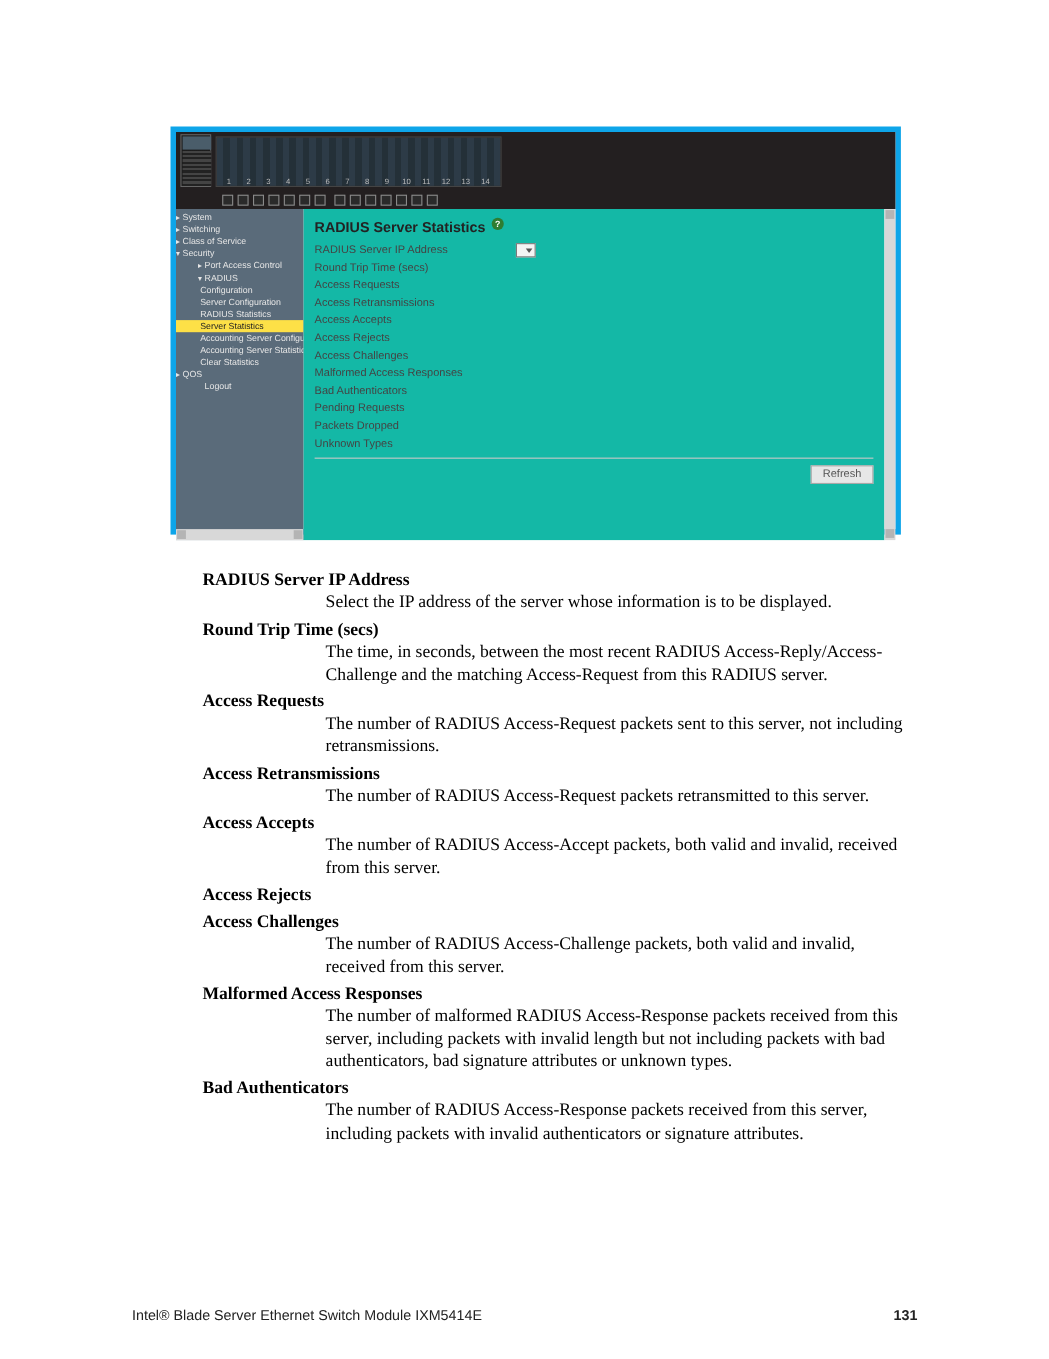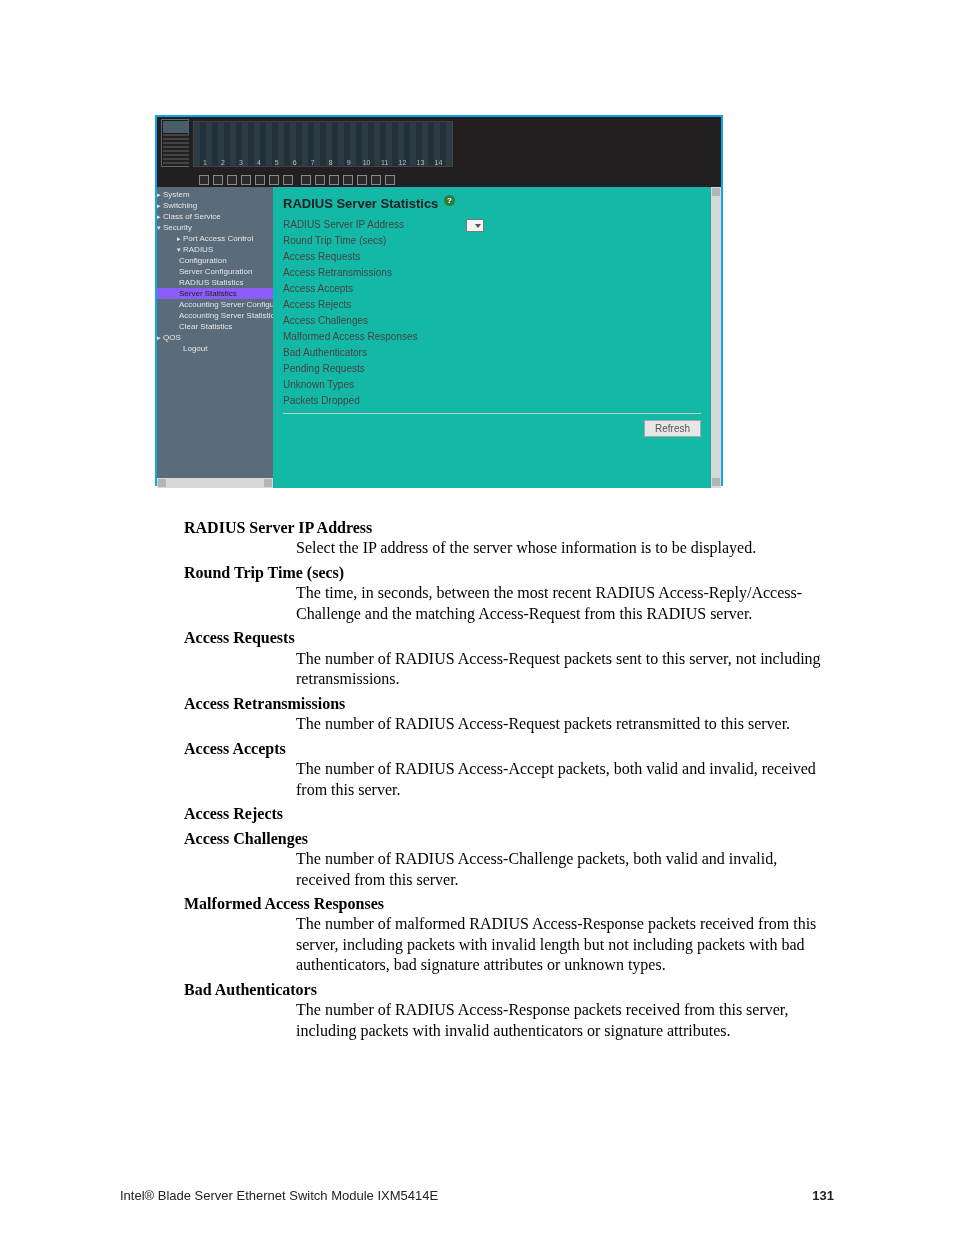--- a/index.html
+++ b/index.html
@@ -1,20 +1,20 @@
 <!DOCTYPE html>
 <html><head>
 <meta charset="utf-8">
 <style>
   * { box-sizing: border-box; margin: 0; padding: 0; }
   html, body { width: 954px; height: 1235px; background: #fff; font-family: "Times New Roman", Times, serif; color: #000; }
   .page { position: relative; width: 954px; height: 1235px; }
 
   
-  .shot-frame { position: absolute; left: 155px; top: 115px; width: 568px; height: 371px; border: 2px solid #0ea5e9; background: #fff; }
+  .shot-frame { position: absolute; left: 155px; top: 115px; width: 664px; height: 371px; border: 5px solid #0ea5e9; background: #fff; }
   .shot-header { position: relative; width: 100%; height: 70px; background: #231f20; }
 
   .switch-icon { position: absolute; left: 4px; top: 2px; width: 28px; height: 48px; background: #1a1a1a; border: 1px solid #666; }
   .switch-icon .top { width: 26px; height: 12px; background: #4a5d6a; margin: 1px; }
   .switch-icon .grill { width: 26px; height: 32px; margin: 1px; background: repeating-linear-gradient(0deg,#222 0 2px,#444 2px 4px); }
 
   .port-strip {
     position: absolute; left: 36px; top: 4px; width: 260px; height: 46px;
     background: repeating-linear-gradient(90deg, #2d3b47 0 6px, #243038 6px 12px);
     border: 1px solid #444;
@@ -29,21 +29,21 @@
   
   .shot-body { position: relative; width: 100%; height: 301px; }
   .shot-sidebar {
     position: absolute; left: 0; top: 0; bottom: 0; width: 116px;
     background: #5a6b7a; color: #e6e6e6; font: 8px Arial, sans-serif;
     padding-top: 2px; overflow: hidden;
   }
   .nav-item { padding: 1px 2px 1px 6px; white-space: nowrap; cursor: pointer; }
   .nav-sub  { padding-left: 26px; }
   .nav-sub2 { padding-left: 22px; }
-  .nav-selected { background: #8b5cf6; color: #222; }
+  .nav-selected { background: #fde047; color: #222; }
   .nav-bullet::before { content: "▸"; font-size: 7px; display: inline-block; width: 6px; color: #e6e6e6; margin-left: -6px; }
   .nav-open::before   { content: "▾"; font-size: 7px; display: inline-block; width: 6px; color: #e6e6e6; margin-left: -6px; }
 
   .shot-main { position: absolute; left: 116px; right: 10px; top: 0; bottom: 0; background: #14b8a6; padding: 8px 10px 6px 10px; font: 10px Arial, sans-serif; color: #444; }
   .shot-title { font: bold 13px Arial, sans-serif; color: #222; margin-bottom: 6px; }
   .help-icon { display: inline-block; width: 11px; height: 11px; border-radius: 50%; background: #2e7d32; color: #fff; font: bold 8px/11px Arial; text-align: center; vertical-align: super; margin-left: 2px; }
   .stat-row { height: 16px; line-height: 16px; }
   .stat-label { display: inline-block; width: 180px; }
   .ip-select { display: inline-block; width: 18px; height: 13px; border: 1px solid #7a7a7a; background: #f4f4f4; vertical-align: middle; position: relative; }
   .ip-select::after { content: ""; position: absolute; right: 2px; top: 4px; border-left: 3px solid transparent; border-right: 3px solid transparent; border-top: 4px solid #555; }
@@ -139,22 +139,22 @@
         </div>
         <div class="stat-row"><span class="stat-label">Round Trip Time (secs)</span></div>
         <div class="stat-row"><span class="stat-label">Access Requests</span></div>
         <div class="stat-row"><span class="stat-label">Access Retransmissions</span></div>
         <div class="stat-row"><span class="stat-label">Access Accepts</span></div>
         <div class="stat-row"><span class="stat-label">Access Rejects</span></div>
         <div class="stat-row"><span class="stat-label">Access Challenges</span></div>
         <div class="stat-row"><span class="stat-label">Malformed Access Responses</span></div>
         <div class="stat-row"><span class="stat-label">Bad Authenticators</span></div>
         <div class="stat-row"><span class="stat-label">Pending Requests</span></div>
+        <div class="stat-row"><span class="stat-label">Packets Dropped</span></div>
         <div class="stat-row"><span class="stat-label">Unknown Types</span></div>
-        <div class="stat-row"><span class="stat-label">Packets Dropped</span></div>
 
         <hr class="stats-hr">
         <button class="refresh-btn">Refresh</button>
       </div>
 
       <div class="vscroll">
         <div class="thumb"></div>
           <div class="thumb bot"></div>
       </div>
     </div>

